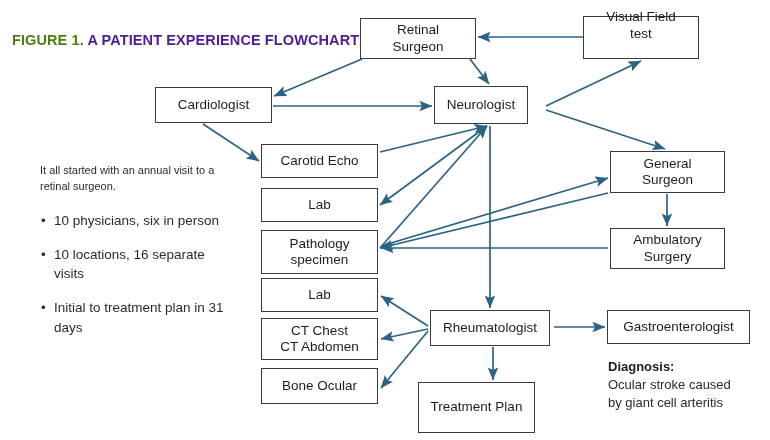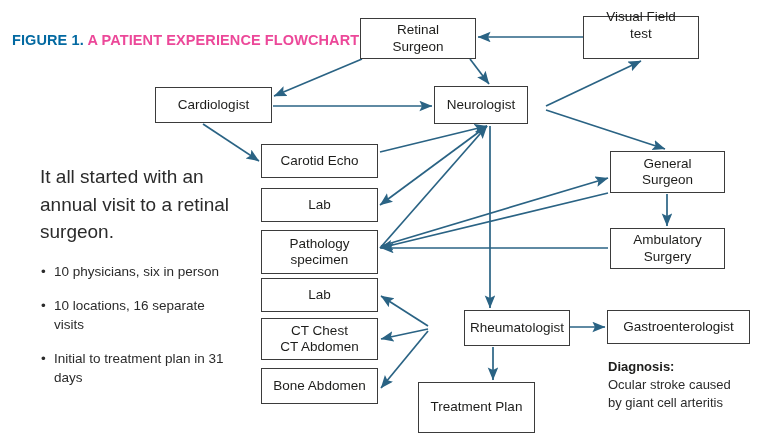--- a/index.html
+++ b/index.html
@@ -25,35 +25,35 @@
     position: absolute;
     left: 12px;
     top: 33px;
     font-size: 14.5px;
     font-weight: bold;
     letter-spacing: 0.1px;
     white-space: nowrap;
     line-height: 1;
   }
   #figure-title .fig-num {
-    color: #0369a1;
+    color: #4d7c0f;
   }
   #figure-title .fig-name {
-    color: #ec4899;
+    color: #4c1d95;
   }
 
   
   #narrative {
     position: absolute;
     left: 40px;
     top: 163px;
     width: 190px;
   }
   #narrative .intro {
-    font-size: 19px;
+    font-size: 11px;
     line-height: 1.45;
     color: #2b2b2b;
     margin: 0 0 16px 0;
   }
   #narrative ul {
     list-style: none;
     margin: 0;
     padding: 0;
   }
   #narrative li {
@@ -207,32 +207,32 @@
         <span class="node-label">Pathology
 specimen</span>
       </div>
       <div class="node" style="left: 610px; top: 228px; width: 115px; height: 41px; border-color: rgb(59, 59, 59);">
         <span class="node-label">Ambulatory
 Surgery</span>
       </div>
       <div class="node" style="left: 261px; top: 278px; width: 117px; height: 34px; border-color: rgb(59, 59, 59);">
         <span class="node-label">Lab</span>
       </div>
-      <div class="node" style="left: 430px; top: 310px; width: 106px; height: 36px; border-color: rgb(59, 59, 59); margin-left: 34px;">
+      <div class="node" style="left: 430px; top: 310px; width: 120px; height: 36px; border-color: rgb(59, 59, 59);">
         <span class="node-label">Rheumatologist</span>
       </div>
       <div class="node" style="left: 607px; top: 310px; width: 143px; height: 34px; border-color: rgb(59, 59, 59);">
         <span class="node-label">Gastroenterologist</span>
       </div>
       <div class="node" style="left: 261px; top: 318px; width: 117px; height: 42px; border-color: rgb(59, 59, 59);">
         <span class="node-label">CT Chest
 CT Abdomen</span>
       </div>
       <div class="node" style="left: 261px; top: 368px; width: 117px; height: 36px; border-color: rgb(59, 59, 59);">
-        <span class="node-label">Bone Abdomen</span>
+        <span class="node-label">Bone Ocular</span>
       </div>
       <div class="node" style="left: 418px; top: 382px; width: 117px; height: 51px; border-color: rgb(59, 59, 59);">
         <span class="node-label">Treatment Plan</span>
       </div>
     </div>
 
   <div id="diagnosis">
     <div class="dx-head">Diagnosis:</div>
     <div class="dx-body">Ocular stroke caused
 by giant cell arteritis</div>

